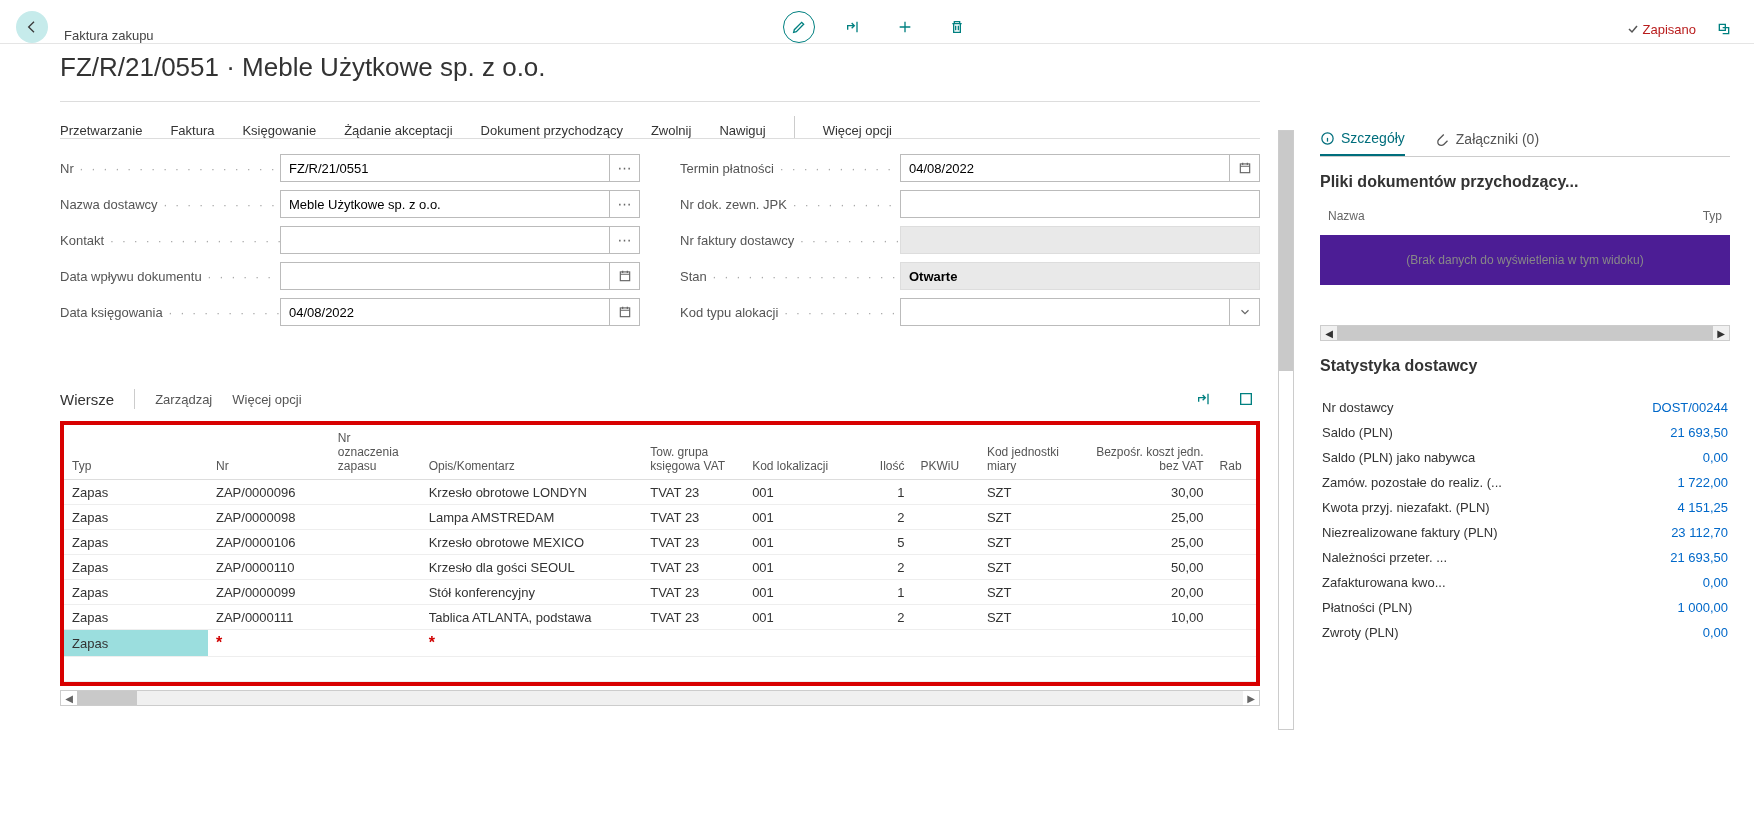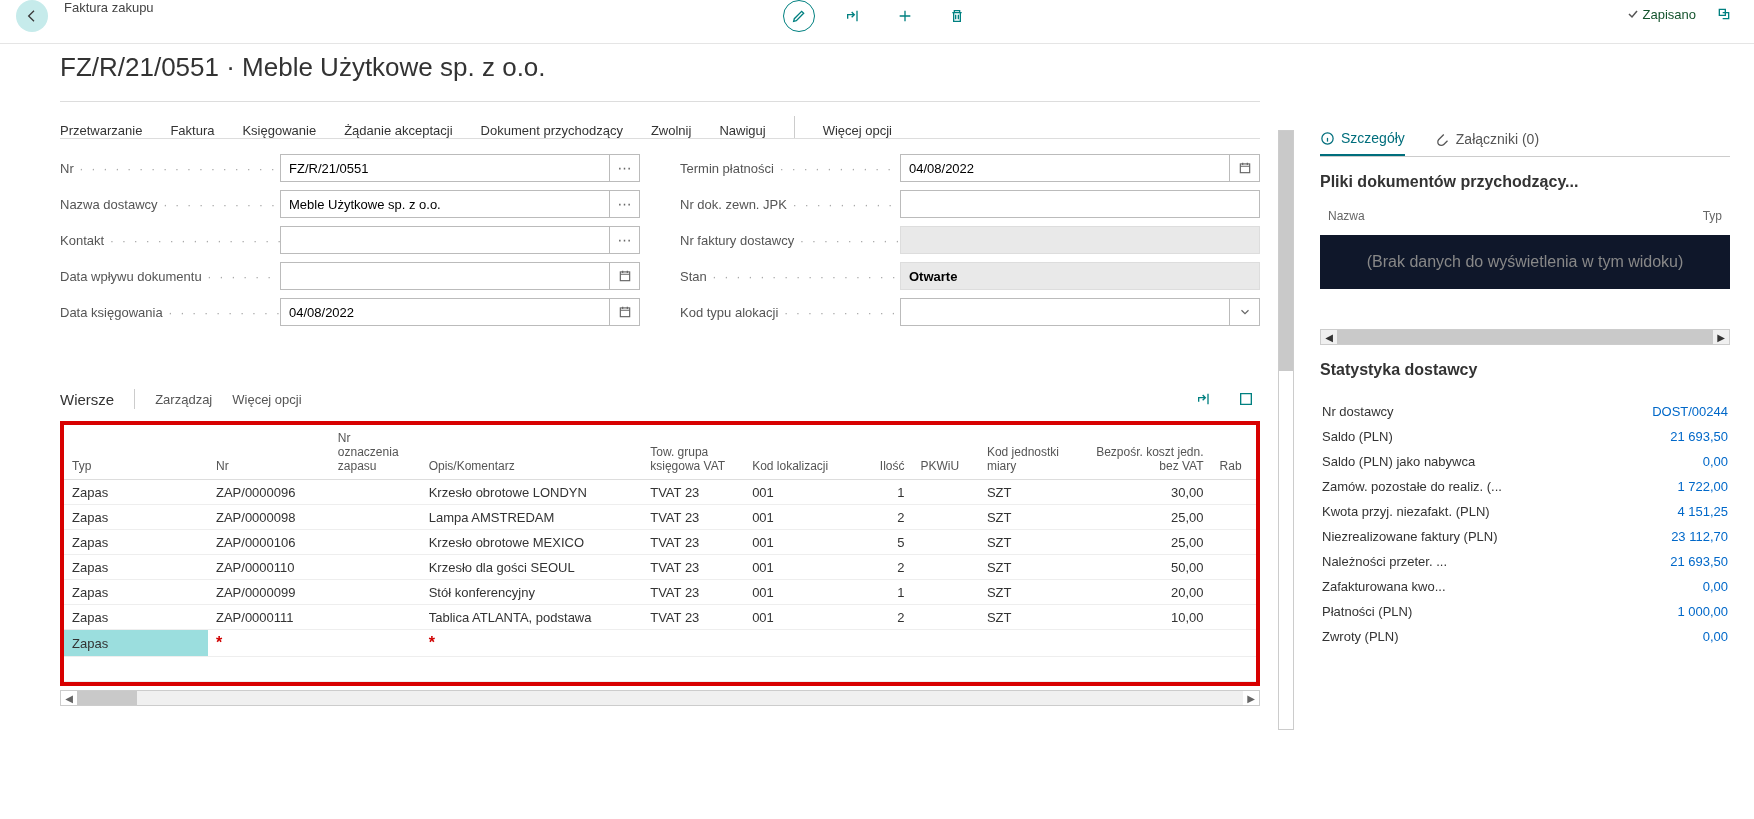--- a/index.html
+++ b/index.html
@@ -1,28 +1,28 @@
 <!DOCTYPE html>
 <html><head>
 <meta charset="utf-8">
 <style>
 * { box-sizing: border-box; margin: 0; padding: 0; font-family: "Segoe UI", Arial, sans-serif; }
 body { background: #fff; color: #333; font-size: 13px; overflow: hidden; }
 .app { display: flex; flex-direction: column; width: 1754px; height: 819px; position: relative; }
 
-.topbar { display: flex; align-items: flex-start; height: 44px; border-bottom: 1px solid #e5e5e5; padding: 0 16px; }
+.topbar { display: flex; align-items: flex-end; height: 44px; border-bottom: 1px solid #e5e5e5; padding: 0 16px; }
 .back-circle { width: 32px; height: 32px; border-radius: 50%; background: #c6ebeb; display: flex; align-items: center; justify-content: center; margin-right: 16px; cursor: pointer; }
 .back-circle svg { width: 16px; height: 16px; stroke: #3a3a3a; }
 .topbar-label { color: #444; font-size: 13px; }
 .topbar-center { position: absolute; left: 50%; transform: translateX(-50%); display: flex; align-items: center; gap: 24px; }
 .icon-btn { width: 28px; height: 28px; display: flex; align-items: center; justify-content: center; cursor: pointer; color: #008080; }
 .icon-btn.circled { width: 32px; height: 32px; border: 1.5px solid #008080; border-radius: 50%; }
 .icon-btn svg { width: 16px; height: 16px; }
 .topbar-right { margin-left: auto; display: flex; align-items: center; gap: 14px; }
-.saved { color: #14532d; display: flex; align-items: center; gap: 4px; }
+.saved { color: #b91c1c; display: flex; align-items: center; gap: 4px; }
 
 .page { padding-left: 60px; display: flex; }
 .main-col { width: 1200px; }
 .page-title { font-size: 26px; font-weight: 400; color: #333; margin-top: 8px; margin-bottom: 18px; }
 
 .menu-row { display: flex; align-items: flex-end; gap: 28px; border-bottom: 1px solid #ddd; border-top: 1px solid #ddd; height: 38px; }
 .menu-row span { font-size: 13px; color: #333; cursor: pointer; }
 .menu-sep { width: 1px; height: 22px; background: #ccc; }
 .menu-more { color: #333; }
 
@@ -67,21 +67,21 @@
 .vscroll .thumb { width: 14px; height: 240px; background: #c9c9c9; }
 
 .rightbar { position: absolute; left: 1310px; top: 130px; width: 430px; padding: 0 10px; }
 .rtabs { display: flex; gap: 30px; border-bottom: 1px solid #ccc; }
 .rtab { display: flex; align-items: center; gap: 6px; padding-bottom: 8px; font-size: 14px; color: #555; cursor: pointer; }
 .rtab.active { color: #006e7c; border-bottom: 2px solid #006e7c; }
 .rtab svg { width: 15px; height: 15px; }
 .rsection-title { font-size: 16px; font-weight: 600; margin-top: 16px; color: #333; }
 .files-table { margin-top: 14px; }
 .files-head { display: flex; justify-content: space-between; font-size: 12px; color: #666; padding: 4px 8px; }
-.files-empty { background: #0f172a; color: #888; text-align: center; font-size: 16px; padding: 18px 8px; margin-top: 8px; }
+.files-empty { background: #4c1d95; color: #888; text-align: center; font-size: 12px; padding: 18px 8px; margin-top: 8px; }
 .files-scroll { height: 16px; border: 1px solid #ccc; margin-top: 40px; display: flex; }
 .files-scroll .track { flex: 1; background: #c9c9c9; }
 .files-scroll .ar { width: 16px; display: flex; align-items: center; justify-content: center; font-size: 10px; color: #333; background: #f0f0f0; }
 
 .stats { margin-top: 20px; }
 .stat-row { display: flex; justify-content: space-between; padding: 5px 2px; font-size: 13px; }
 .stat-row .v { color: #0068c9; text-align: right; }
 </style>
 </head>
 <body>

